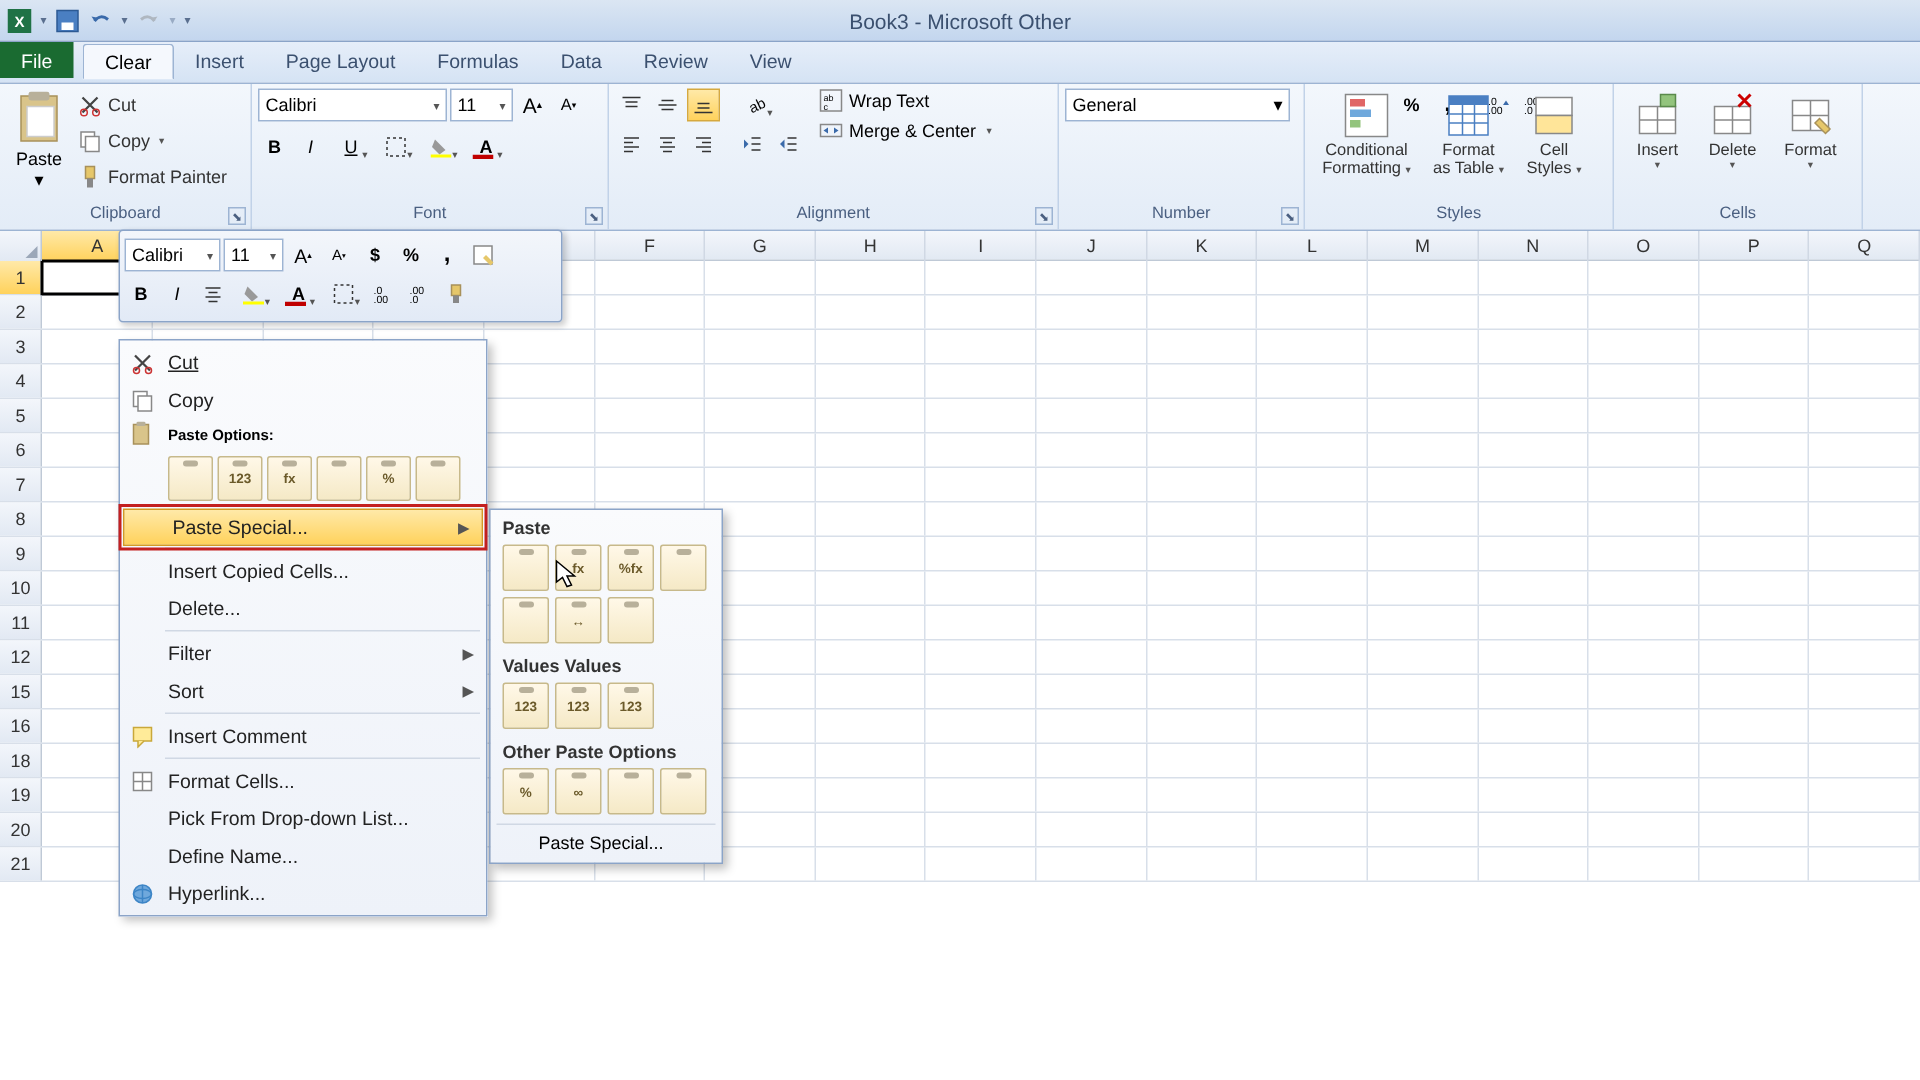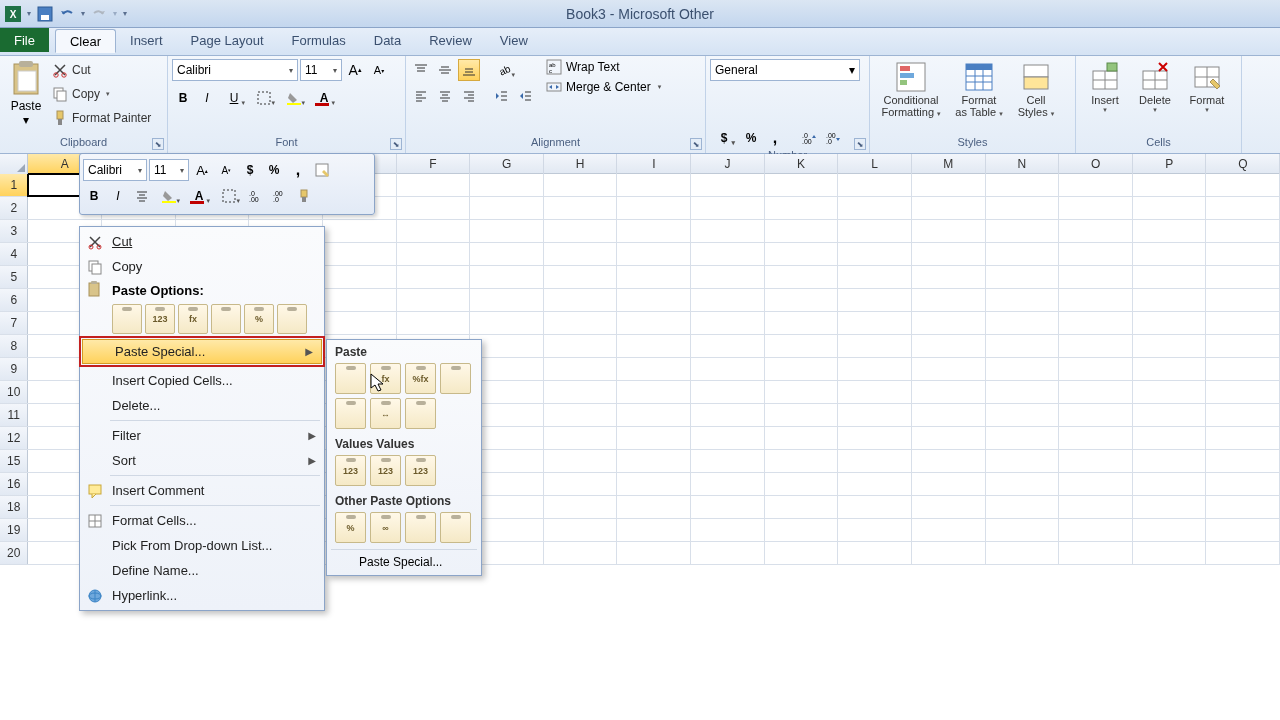--- a/index.html
+++ b/index.html
@@ -42,21 +42,21 @@
 .font-row2 { display:flex; align-items:center; gap:2px; }
 
 
 .align-body { display:flex; flex-direction:column; }
 .align-row { display:flex; gap:2px; margin-bottom:4px; }
 .align-right { display:flex; flex-direction:column; margin-left:10px; gap:4px; }
 .align-check { display:flex; align-items:center; gap:4px; font-size:12px; }
 .icobtn.sel { background: linear-gradient(#ffe9a8,#ffd25c); border:1px solid #d6a93f; }
 
 
-.num-body { display:flex; flex-direction:column;gap:40px; }
+.num-body { display:flex; flex-direction:row;gap:40px; }
 .num-combo { height:22px; width:150px; background:#fff; border:1px solid #9db4d3; display:flex; align-items:center; padding:0 4px; font-size:12px; margin-bottom:6px; }
 .num-row2 { display:flex; gap:2px; }
 
 
 .bigbtn { width:56px; display:flex; flex-direction:column; align-items:center; padding:2px; font-size:11px; color:#333; }
 .bigbtn .bb-icon { width:32px; height:32px; margin-bottom:1px; }
 .bigbtn .bb-dd { font-size:7px; color:#555; }
 
 
 .grid-area { position:relative; height: 566px; overflow:hidden; }
@@ -77,21 +77,21 @@
 .mini-row { display:flex; gap:2px; align-items:center; height:26px; }
 .mini-combo { height:22px; background:#fff; border:1px solid #9db4d3; display:flex; align-items:center; padding:0 4px; font-size:12px; }
 .mini-combo .dd { margin-left:auto; font-size:8px; color:#555; }
 
 
 .ctx-menu { position:absolute; left:79px; top:226px; width:246px; background:linear-gradient(#fafbfd,#eef2f9); border:1px solid #8ba4c8; box-shadow:3px 3px 6px rgba(0,0,0,0.25); padding:2px 0; }
 .ctx-item { height:25px; display:flex; align-items:center; padding:0 8px 0 32px; position:relative; font-size:13px; color:#222; }
 .ctx-item .ctx-icon { position:absolute; left:6px; width:18px; height:18px; display:flex; align-items:center; justify-content:center; }
 .ctx-item .arrow { margin-left:auto; font-size:10px; color:#555; }
 .ctx-item.hov { background:linear-gradient(#ffe9a8,#ffd25c); border:1px solid #d49a24; margin:-1px 2px; outline:2px solid #c32020; outline-offset:1px; }
-.ctx-heading { height:22px; display:flex; align-items:center; padding-left:32px; font-weight:bold; font-size:13px; position:relative; }
+.ctx-heading { height:22px; display:flex; align-items:center; padding-left:32px; font-weight:bold; font-size:10px; position:relative; }
 .ctx-heading .ctx-icon { position:absolute; left:6px; width:18px; height:18px; }
 .ctx-gallery { display:flex; gap:3px; padding:3px 0 6px 32px; }
 .gal-icon { width:30px; height:30px; border:1px solid #c7b98a; background:linear-gradient(#fff8e8,#f5e9c6); border-radius:2px; display:flex; align-items:center; justify-content:center; font-size:9px; color:#6b5a2a; font-weight:bold; position:relative; }
 .gal-icon::before { content:""; position:absolute; top:2px; left:50%; transform:translateX(-50%); width:10px; height:4px; background:#b8b09a; border-radius:2px; }
 .ctx-sep { height:1px; background:#d0d8e4; margin:2px 4px 2px 30px; }
 
 
 .submenu { position:absolute; left:326px; top:339px; width:156px; background:linear-gradient(#fafbfd,#eef2f9); border:1px solid #8ba4c8; box-shadow:3px 3px 6px rgba(0,0,0,0.25); padding:3px 4px 2px; }
 .sub-heading { font-weight:bold; font-size:12px; padding:2px 4px; color:#333; }
 .sub-gallery { display:flex; flex-wrap:wrap; gap:4px; padding:2px 4px 6px; }
@@ -823,20 +823,40 @@
         <div class="cell"></div>
         <div class="cell"></div>
         <div class="cell"></div>
         <div class="cell"></div>
         <div class="cell"></div>
         <div class="cell"></div>
         <div class="cell"></div>
         <div class="cell"></div>
         <div class="cell"></div>
       </div>
+      <div class="row">
+        <div class="row-h">21</div>
+        <div class="cell"></div>
+        <div class="cell"></div>
+        <div class="cell"></div>
+        <div class="cell"></div>
+        <div class="cell"></div>
+        <div class="cell"></div>
+        <div class="cell"></div>
+        <div class="cell"></div>
+        <div class="cell"></div>
+        <div class="cell"></div>
+        <div class="cell"></div>
+        <div class="cell"></div>
+        <div class="cell"></div>
+        <div class="cell"></div>
+        <div class="cell"></div>
+        <div class="cell"></div>
+        <div class="cell"></div>
+      </div>
     </div>
 </div>
 
 <div class="mini-tb">
   <div class="mini-row">
     <div class="mini-combo" style="width:64px">
         <span>Calibri</span>
         <span class="dd">▾</span>
       </div>
     <div class="mini-combo" style="width:40px">

